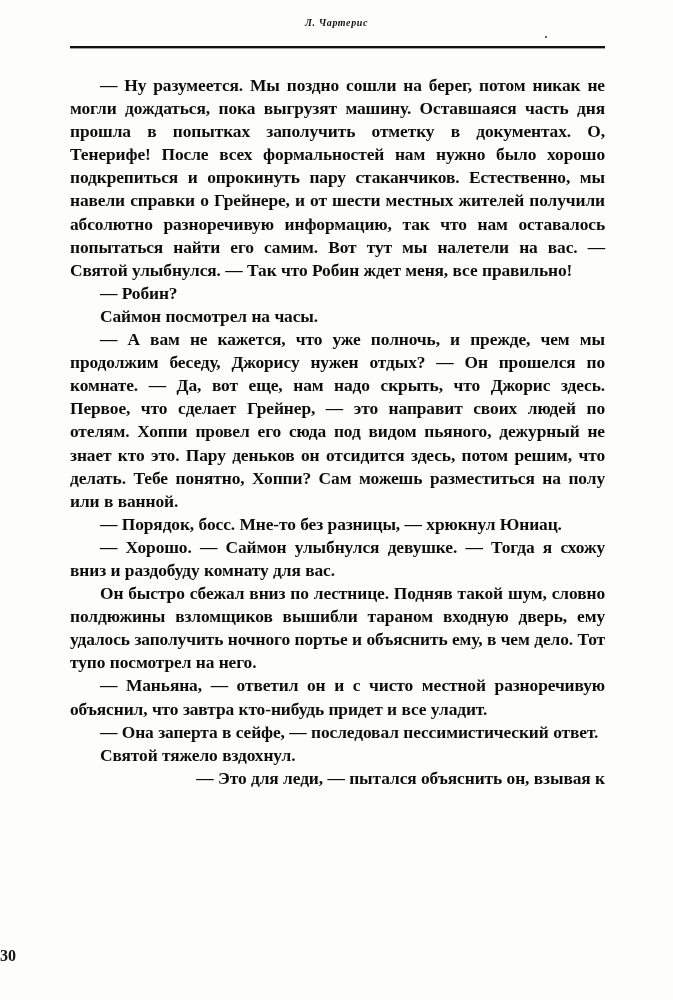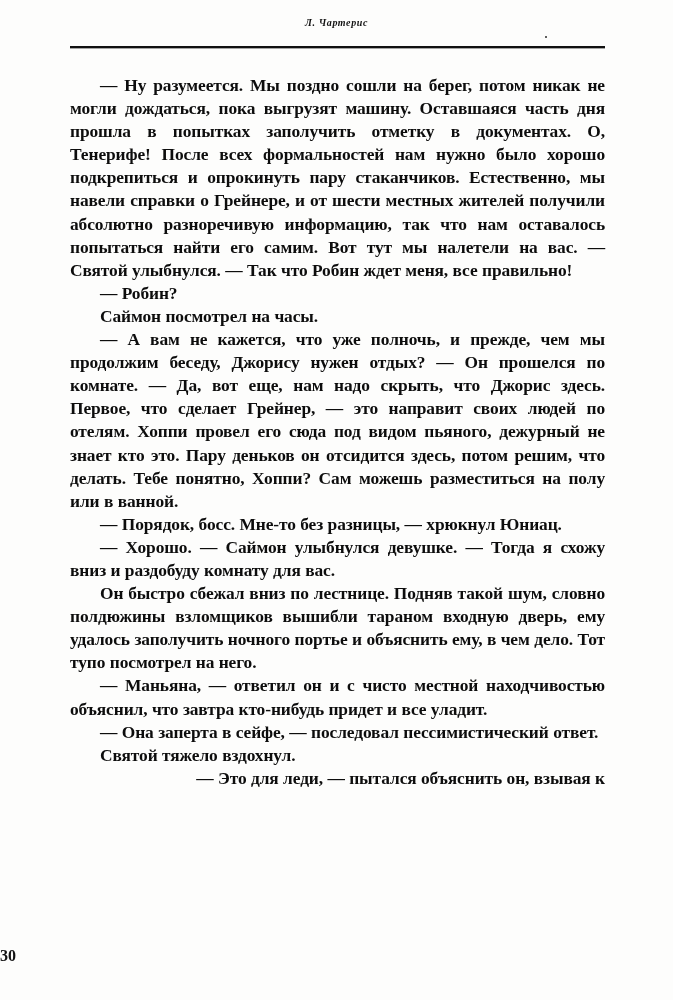--- a/index.html
+++ b/index.html
@@ -106,21 +106,21 @@
   <div class="speck"></div>
 
   <div class="text-column">
       <p class="para indent">— Ну разумеется. Мы поздно сошли на берег, потом никак не могли дождаться, пока выгрузят машину. Оставшаяся часть дня прошла в попытках заполучить отметку в документах. О, Тенерифе! После всех формальностей нам нужно было хорошо подкрепиться и опрокинуть пару стаканчиков. Естественно, мы навели справки о Грейнере, и от шести местных жителей получили абсолютно разноречивую информацию, так что нам оставалось попытаться найти его самим. Вот тут мы налетели на вас. — Святой улыбнулся. — Так что Робин ждет меня, все правильно!</p>
       <p class="para indent">— Робин?</p>
       <p class="para indent">Саймон посмотрел на часы.</p>
       <p class="para indent">— А вам не кажется, что уже полночь, и прежде, чем мы продолжим беседу, Джорису нужен отдых? — Он прошелся по комнате. — Да, вот еще, нам надо скрыть, что Джорис здесь. Первое, что сделает Грейнер, — это направит своих людей по отелям. Хоппи провел его сюда под видом пьяного, дежурный не знает кто это. Пару деньков он отсидится здесь, потом решим, что делать. Тебе понятно, Хоппи? Сам можешь разместиться на полу или в ванной.</p>
       <p class="para indent">— Порядок, босс. Мне-то без разницы, — хрюкнул Юниац.</p>
       <p class="para indent">— Хорошо. — Саймон улыбнулся девушке. — Тогда я схожу вниз и раздобуду комнату для вас.</p>
       <p class="para indent">Он быстро сбежал вниз по лестнице. Подняв такой шум, словно полдюжины взломщиков вышибли тараном входную дверь, ему удалось заполучить ночного портье и объяснить ему, в чем дело. Тот тупо посмотрел на него.</p>
-      <p class="para indent">— Маньяна, — ответил он и с чисто местной находчивостью объяснил, что завтра кто-нибудь придет и все уладит.</p>
+      <p class="para indent">— Маньяна, — ответил он и с чисто местной разноречивую объяснил, что завтра кто-нибудь придет и все уладит.</p>
       <p class="para indent">— Она заперта в сейфе, — последовал пессимистический ответ.</p>
       <p class="para indent">Святой тяжело вздохнул.</p>
       <p class="para indent">— Это для леди, — пытался объяснить он, взывая к</p>
     </div>
 
   <div class="folio">30</div>
 
 </div>
 
 </body></html>

